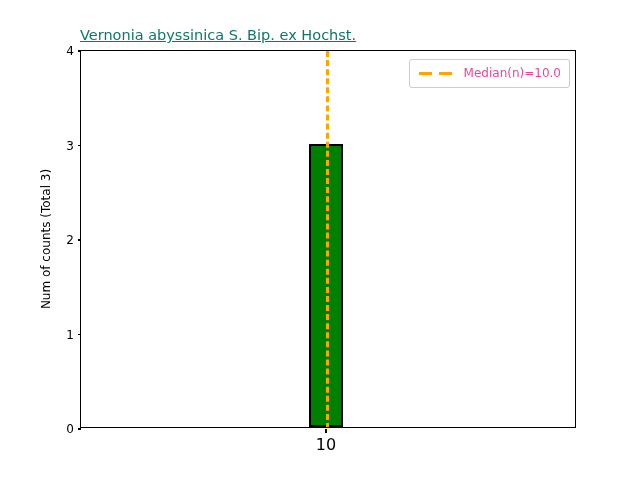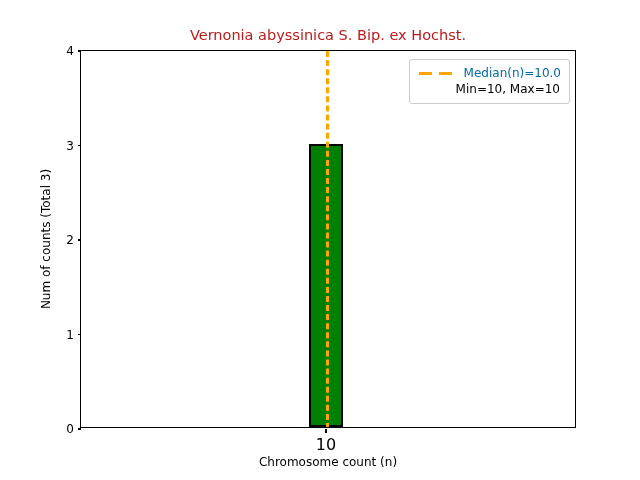--- a/index.html
+++ b/index.html
@@ -21,24 +21,25 @@
     height: 480px;
     background: #ffffff;
   }
 
   
   #chart-title {
     position: absolute;
     left: 80px;
     width: 496px;
     top: 27px;
-    text-align: center;
+    text-align: left;
     font-size: 14.5px;
-    color: #b91c1c;
-    white-space: nowrap;
+    color: #0f766e;
+    white-space: nowrap;
+    text-decoration: underline;
   }
 
   
   #axes {
     position: absolute;
     left: 80px;
     top: 50px;
     width: 496px;
     height: 378px;
     border: 1.1px solid #000000;
@@ -170,21 +171,21 @@
     top: 5px;
     height: 0;
     border-top: 3px solid #FFA500;
   }
   .legend-marker i.d1 { left: 1px;  width: 13px; }
   .legend-marker i.d2 { left: 21px; width: 13px; }
 
   .legend-text {
     font-size: 12px;
     line-height: 16px;
-    color: #0369a1;
+    color: #ec4899;
     white-space: nowrap;
   }
   .legend-line2 {
     font-size: 12px;
     line-height: 16px;
     color: #000000;
     white-space: nowrap;
     text-align: right;
     padding-right: 1px;
   }
@@ -232,24 +233,22 @@
     </div>
 
     <div id="legend">
       <div class="legend-row">
         <span class="legend-marker">
           <i class="d1"></i>
             <i class="d2"></i>
         </span>
         <span class="legend-text">Median(n)=10.0</span>
       </div>
-      <div class="legend-line2">Min=10, Max=10</div>
     </div>
 
   </div>
 
-  <div id="xlabel">Chromosome count (n)</div>
 
   <div id="ylabel">
     <span>Num of counts  (Total 3)</span>
   </div>
 
 </div>
 
 </body></html>

